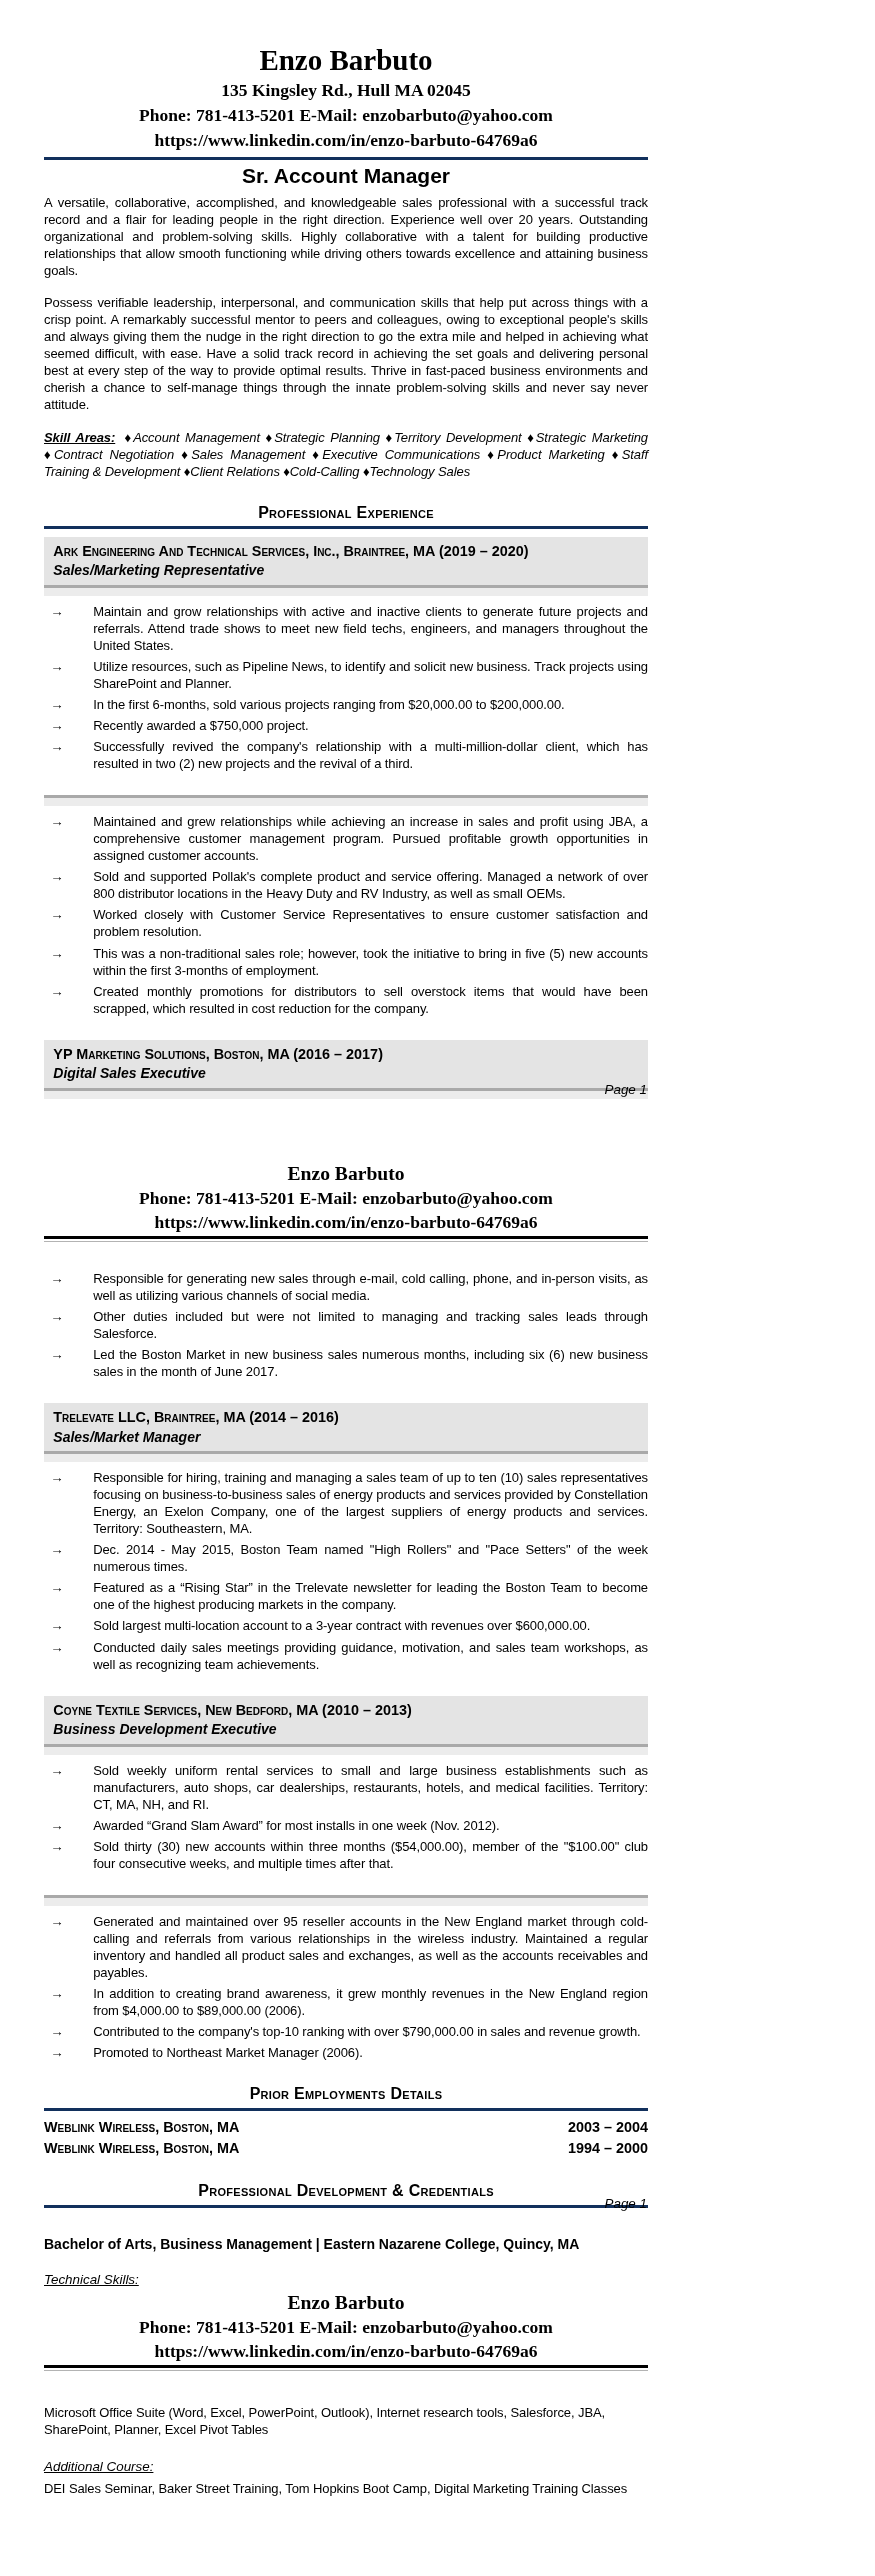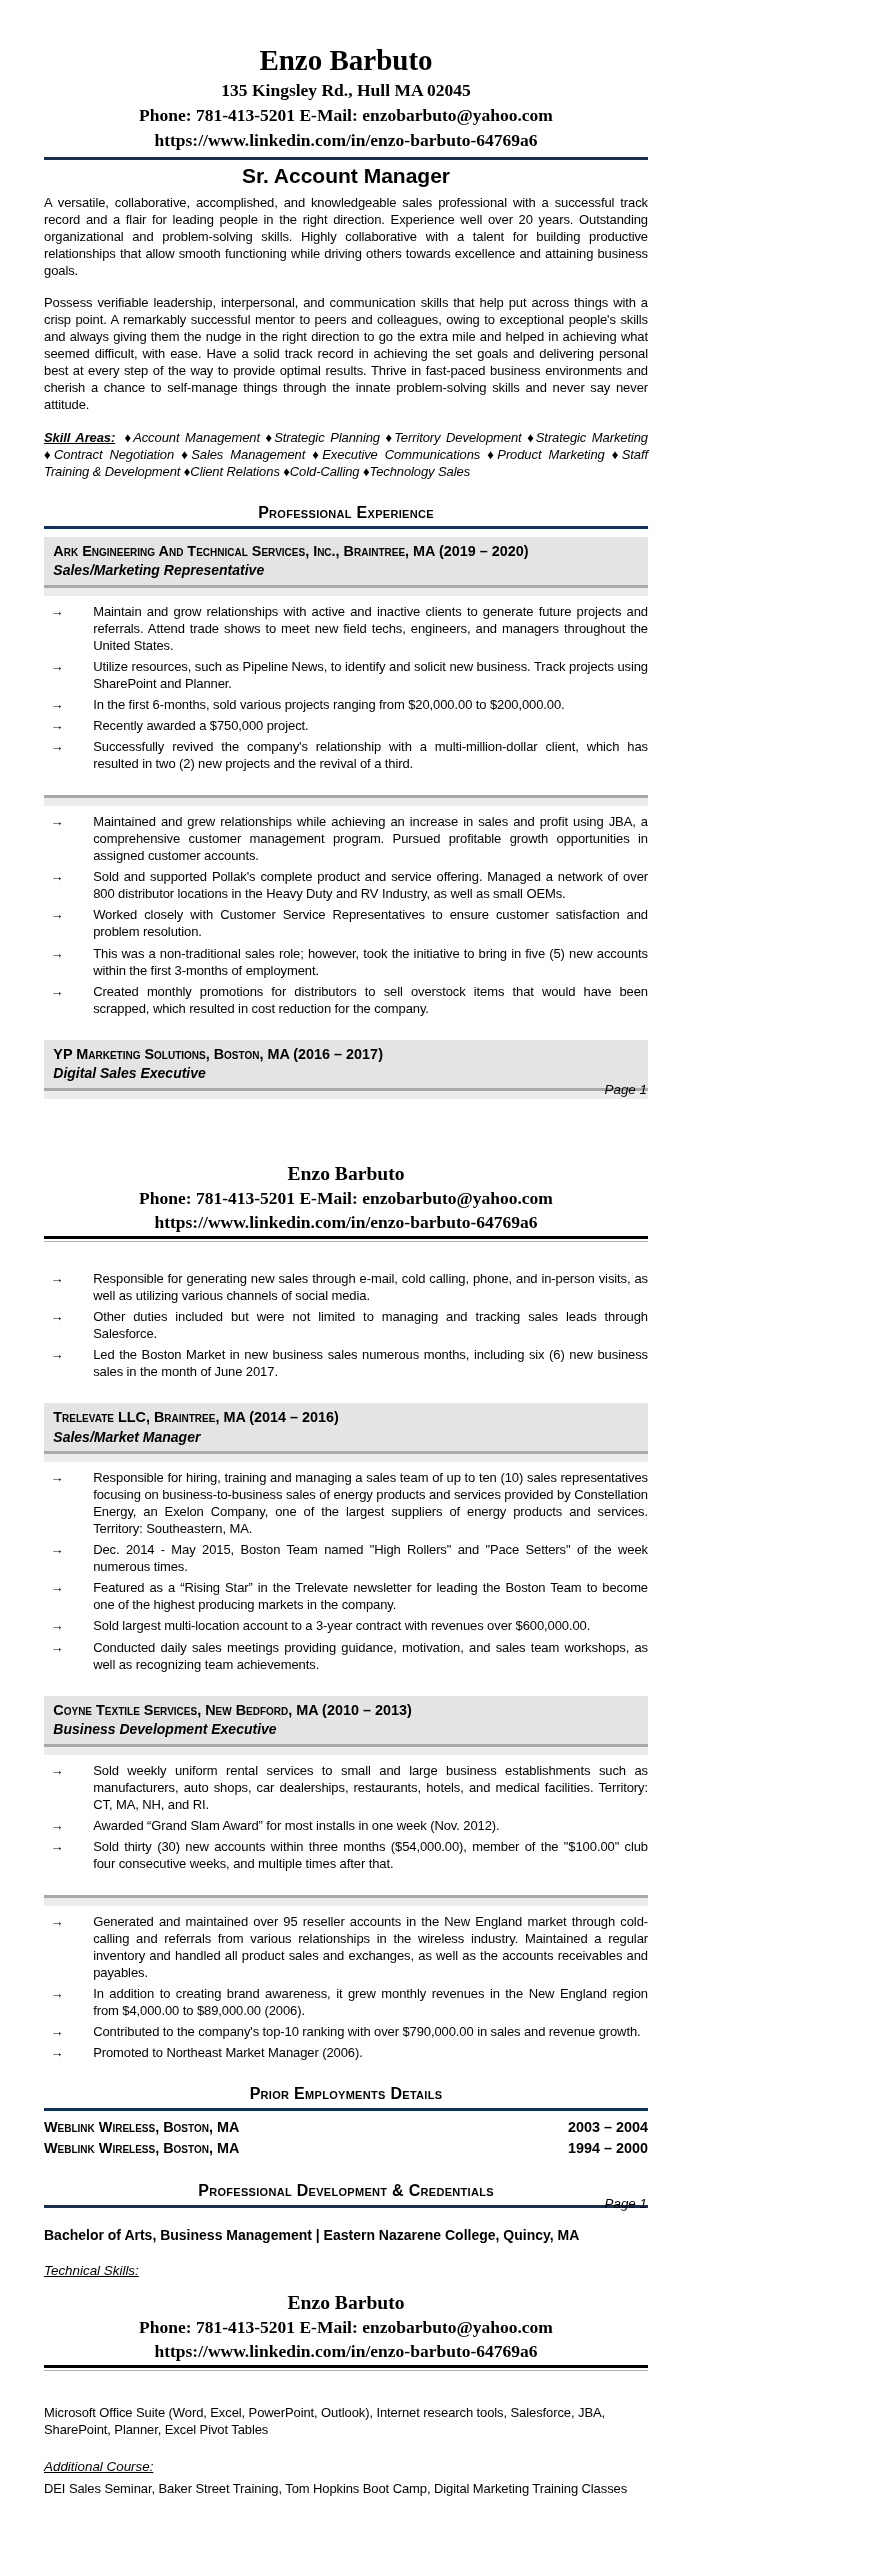--- a/index.html
+++ b/index.html
@@ -57,21 +57,21 @@
   .arrow{flex:0 0 43px;padding-left:6.2px;font-size:13.4px;line-height:17px;}
   .btext{flex:1;text-align:justify;font-size:13px;line-height:17px;letter-spacing:-0.1px;}
 
   .yp-cont{margin-top:28px;margin-bottom:23px;}
 
   .prior-rows{margin-top:6.2px;}
   .prior-row{display:flex;justify-content:space-between;font-weight:700;
              font-size:14.4px;line-height:20.6px;}
   .prior-co{font-variant:small-caps;}
 
-  .degree{margin:18px 0 0;font-weight:700;font-size:14px;line-height:18.5px;}
+  .degree{margin:27px 0 0;font-weight:700;font-size:14px;line-height:18.5px;}
   .ital-label{margin:17.5px 0 0;font-style:italic;text-decoration:underline;
               font-size:13.4px;line-height:17px;}
   .p3-body{margin-top:33px;}
   .p3-label{margin-top:20.6px;}
   .p3-courses{margin-top:5.2px;}
 
   .footer{position:absolute;right:45px;font-style:italic;font-size:13.4px;line-height:15.5px;}
   #page1 .footer{top:1082px;}
   #page2 .footer{top:1063px;}
 </style>

